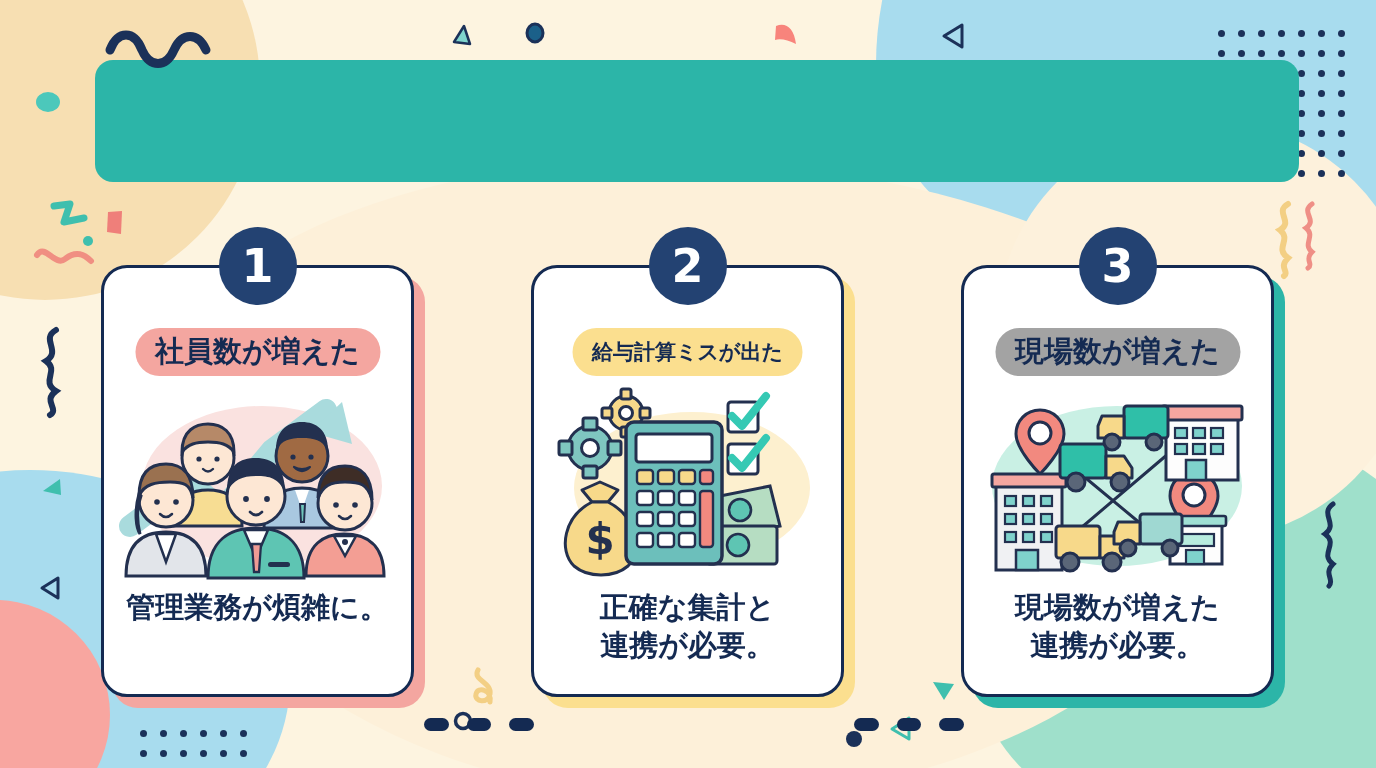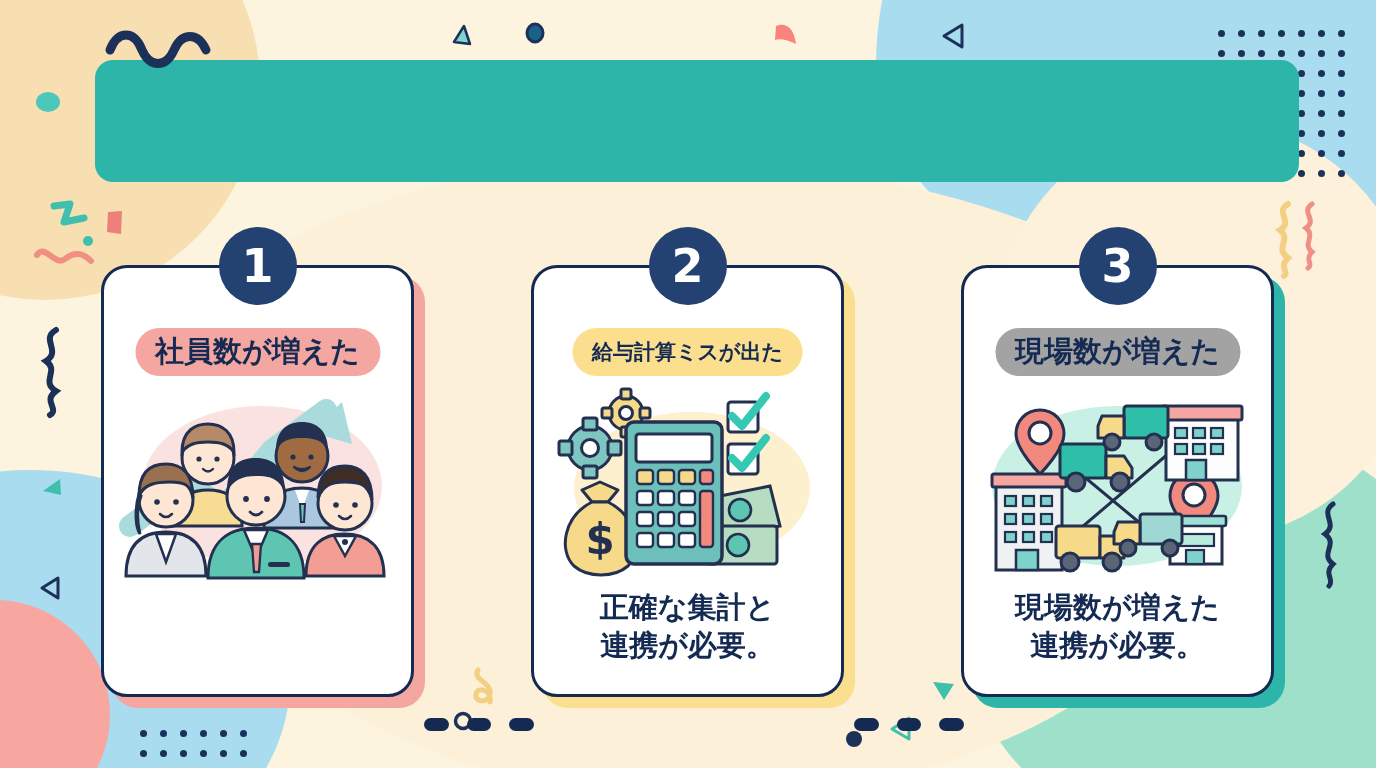--- a/index.html
+++ b/index.html
@@ -496,20 +496,23 @@
               <circle cx="233" cy="128" r="3" fill="#23304f"></circle>
                 <circle cx="233" cy="142" r="3" fill="#23304f"></circle>
                 <circle cx="233" cy="156" r="3" fill="#23304f"></circle>
               <circle cx="233" cy="117" r="27" fill="#fde7d4" stroke="#23304f" stroke-width="3"></circle>
               <path d="M206 112 C206 86 219 80 233 80 C249 80 260 90 260 114 C256 98 248 96 233 96 C218 96 211 100 206 112 Z" fill="#3e2d26" stroke="#23304f" stroke-width="3"></path>
               <circle cx="224" cy="119" r="2.8" fill="#23304f"></circle>
                 <circle cx="243" cy="119" r="2.8" fill="#23304f"></circle>
               <path d="M227 130 q6 6 12 0" fill="none" stroke="#23304f" stroke-width="2.5" stroke-linecap="round"></path>
             </g>
           </svg>
+        </div>
+        <div class="caption">
+          <div>管理業務が煩雑に。</div>
         </div>
       </div>
       <div class="step-circle">
         <span>1</span>
       </div>
     </div>
 
     <div class="card-wrap c2">
       <div class="card-shadow" style="background:#fbdf8f;"></div>
       <div class="card">

